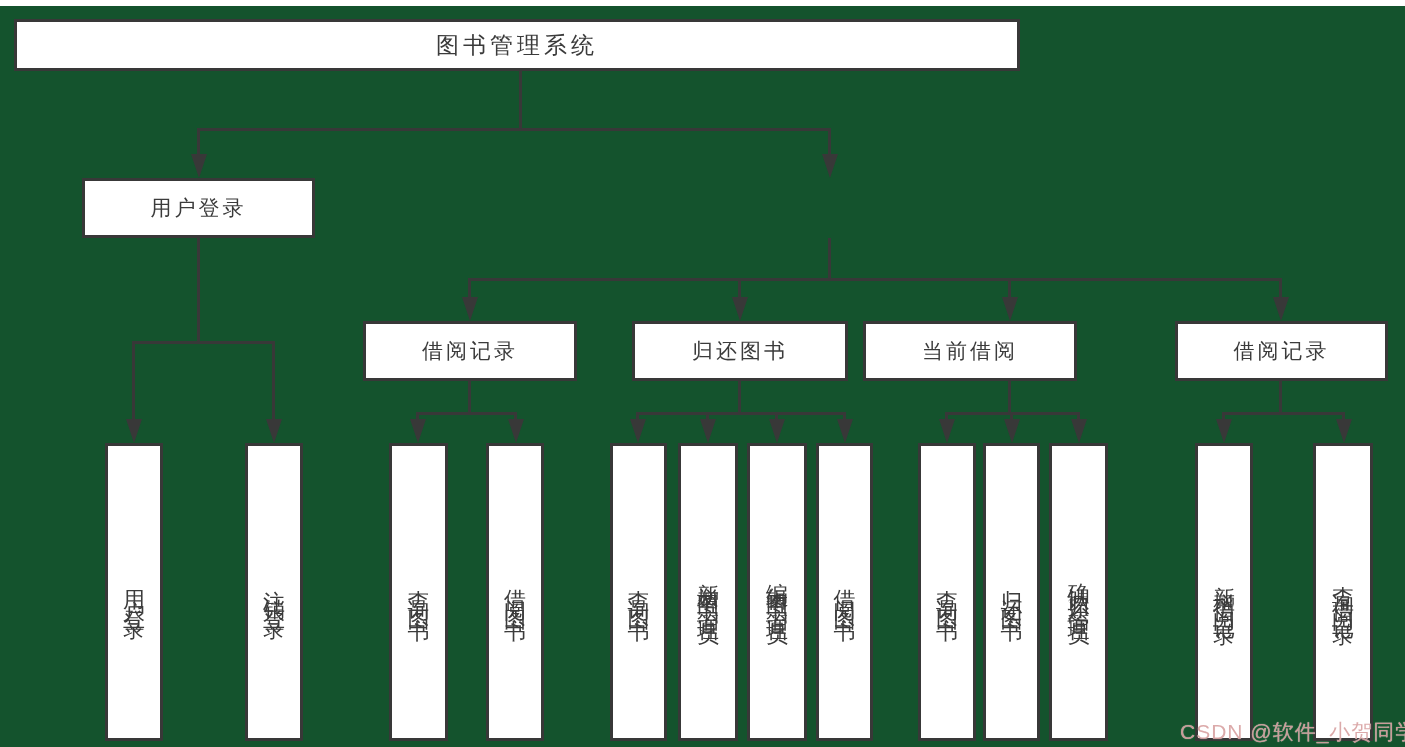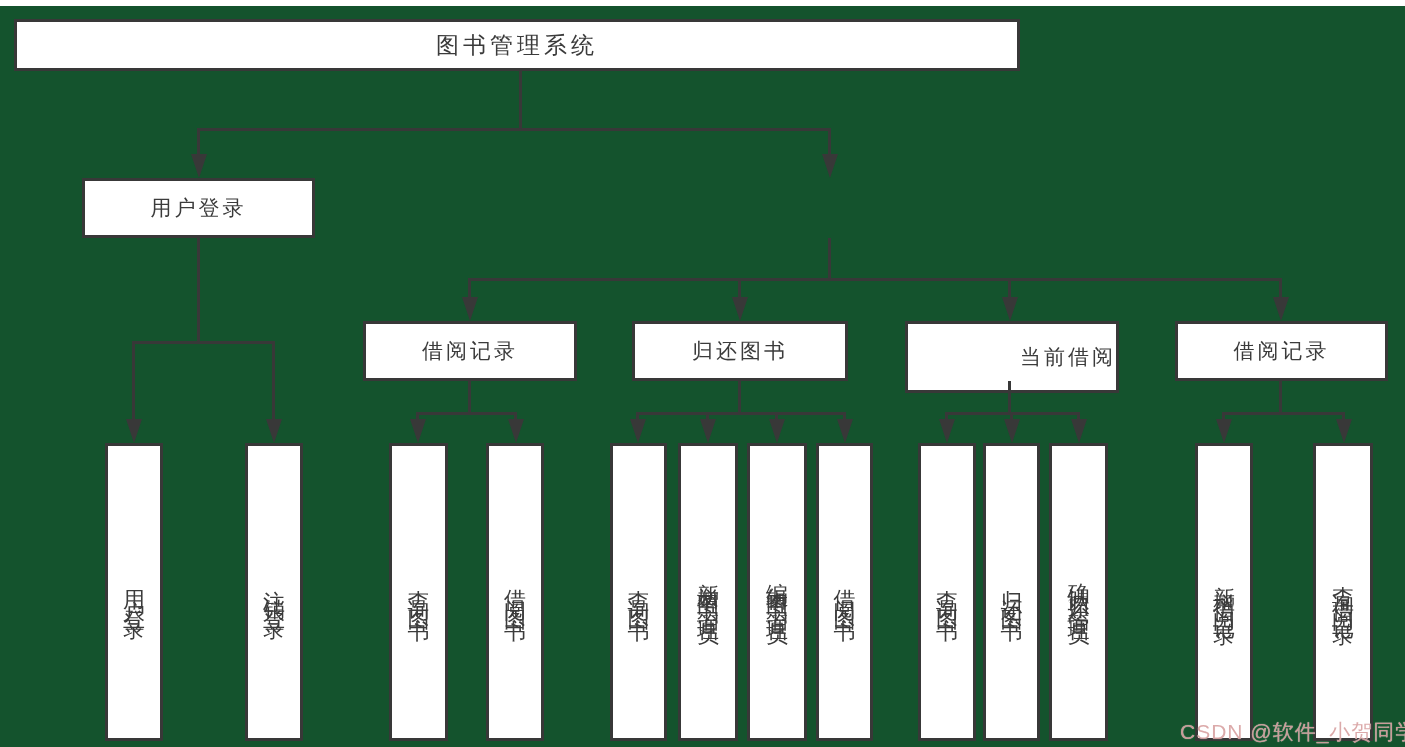--- a/index.html
+++ b/index.html
@@ -99,21 +99,21 @@
   <div class="arrowhead" style="left:1002px; top:291px;"></div>
   <div class="line" style="left:1279px; top:272px; width:3px; height:19px;"></div>
   <div class="arrowhead" style="left:1273px; top:291px;"></div>
 
   <div class="box" style="left:363px; top:315px; width:214px; height:60px;">
     <span class="hlabel">借阅记录</span>
   </div>
   <div class="box" style="left:632px; top:315px; width:216px; height:60px;">
     <span class="hlabel">归还图书</span>
   </div>
-  <div class="box" style="left:905px; top:315px; width:214px; height:72px;justify-content:flex-end;">
+  <div class="box" style="left:863px; top:315px; width:214px; height:60px;">
     <span class="hlabel">当前借阅</span>
   </div>
   <div class="box" style="left:1175px; top:315px; width:213px; height:60px;">
     <span class="hlabel">借阅记录</span>
   </div>
 
   <div class="line" style="left:468px; top:375px; width:3px; height:31px;"></div>
   <div class="line" style="left:416px; top:406px; width:101px; height:3px;"></div>
   <div class="line" style="left:416px; top:406px; width:3px; height:7px;"></div>
   <div class="arrowhead" style="left:410px; top:413px;"></div>

